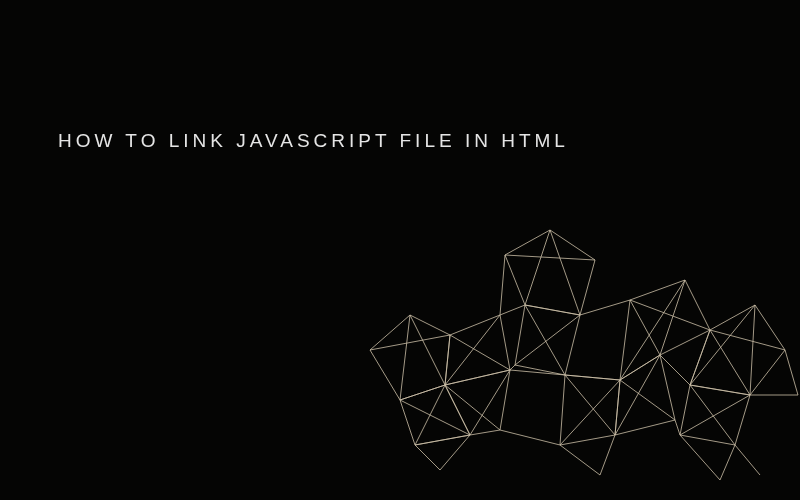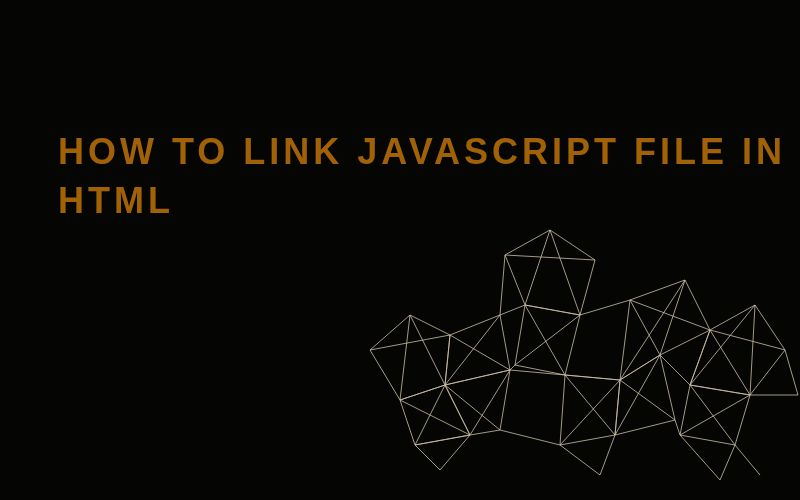--- a/index.html
+++ b/index.html
@@ -8,23 +8,23 @@
     height: 500px;
     background: #050504;
     position: relative;
     overflow: hidden;
     font-family: -apple-system, BlinkMacSystemFont, "Segoe UI", Arial, sans-serif;
   }
   .title {
     position: absolute;
     top: 128px;
     left: 58px;
-    color: #a16207;
-    font-size: 36px;
-    font-weight: 700;
+    color: #e5e5e5;
+    font-size: 19px;
+    font-weight: 400;
     letter-spacing: 4px;
     line-height: 1.35;
     text-transform: uppercase;
   }
   .geo {
     position: absolute;
     right: 0;
     bottom: 0;
     width: 460px;
     height: 280px;

